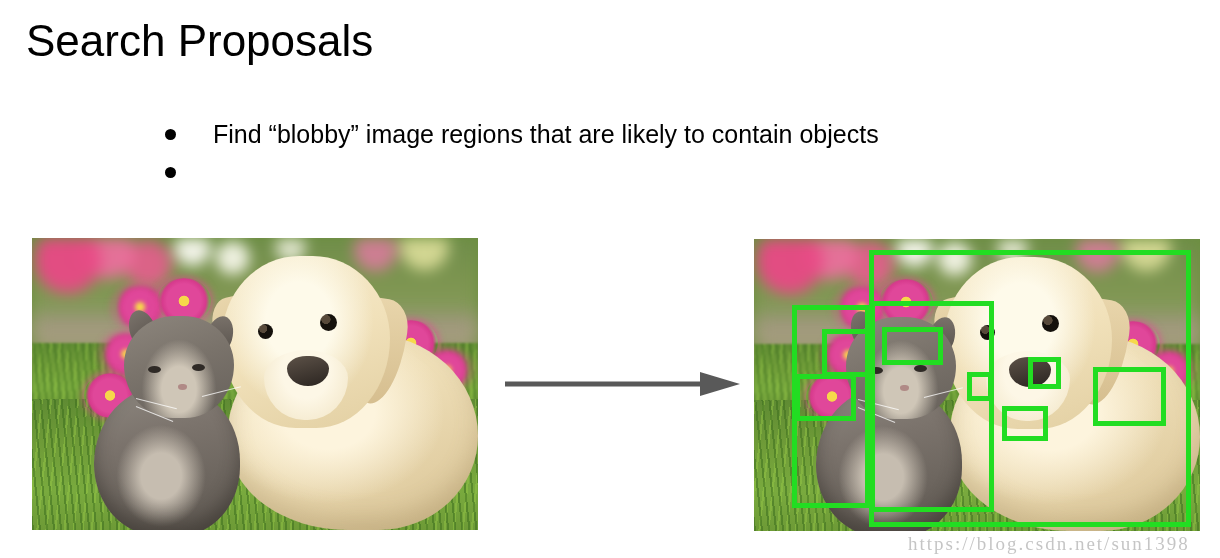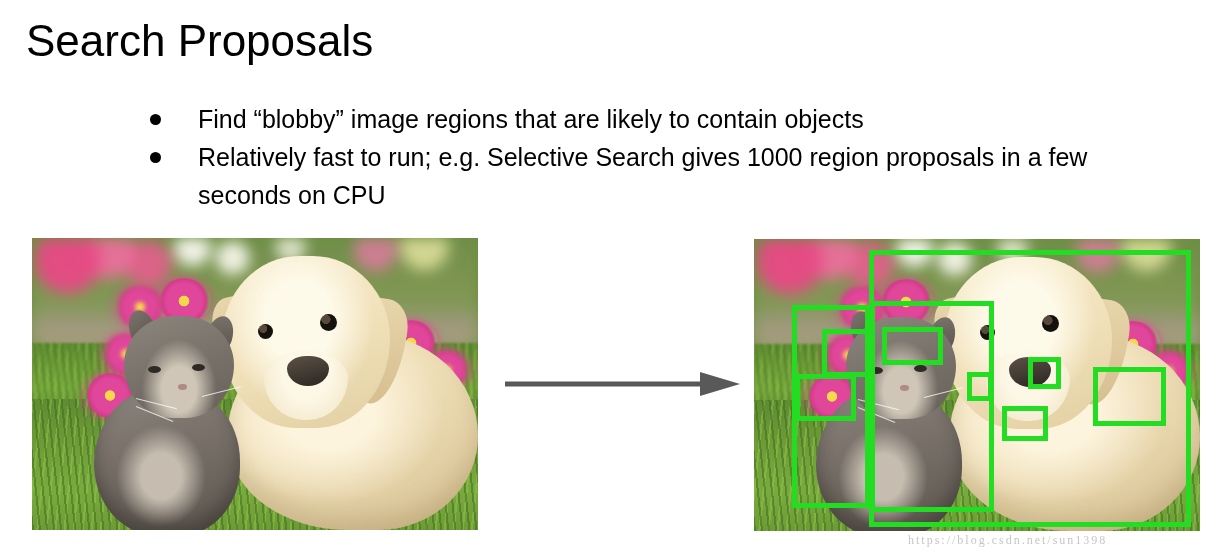--- a/index.html
+++ b/index.html
@@ -29,21 +29,21 @@
     white-space: nowrap;
   }
 
   
   #bullet-list {
     position: absolute;
     left: 140px;
     top: 100px;
     width: 960px;
     list-style: none;
-    margin: 0;
+    margin: 15px;
     padding: 0;
   }
   .bullet-item {
     position: relative;
     padding-left: 58px;
     font-size: 25px;
     line-height: 38px;
     color: #000000;
   }
   .bullet-dot {
@@ -188,39 +188,38 @@
     border: 5px solid #22dd22;
     box-sizing: border-box;
   }
 
   
   #watermark {
     position: absolute;
     left: 908px;
     top: 533px;
     font-family: "Liberation Serif", serif;
-    font-size: 12px;
+    font-size: 19px;
     letter-spacing: 2px;
     color: rgba(150,150,150,.55);
     white-space: nowrap;
   }
 </style>
 </head>
 <body>
 
 <div id="slide-title">Search Proposals</div>
 
 <ul id="bullet-list">
   <li class="bullet-item">
     <span class="bullet-dot"></span>
     <span>Find “blobby” image regions that are likely to contain objects</span>
   </li>
   <li class="bullet-item">
     <span class="bullet-dot"></span>
-    <span>Relatively fast to run; e.g. Selective Search gives 1000 region proposals in a few seconds on CPU</span>
   </li>
 </ul>
 
 <div class="photo" id="photo-left">
   <div class="bg-sky"></div>
   <div class="bg-wall"></div>
   <div class="bg-grass soft" style="top:36%;height:22%"></div>
   <div class="bg-grass sharp" style="top:55%"></div>
 
   <div class="flower blur" style="left:82px;top:48px;width:52px;height:42px"></div>

